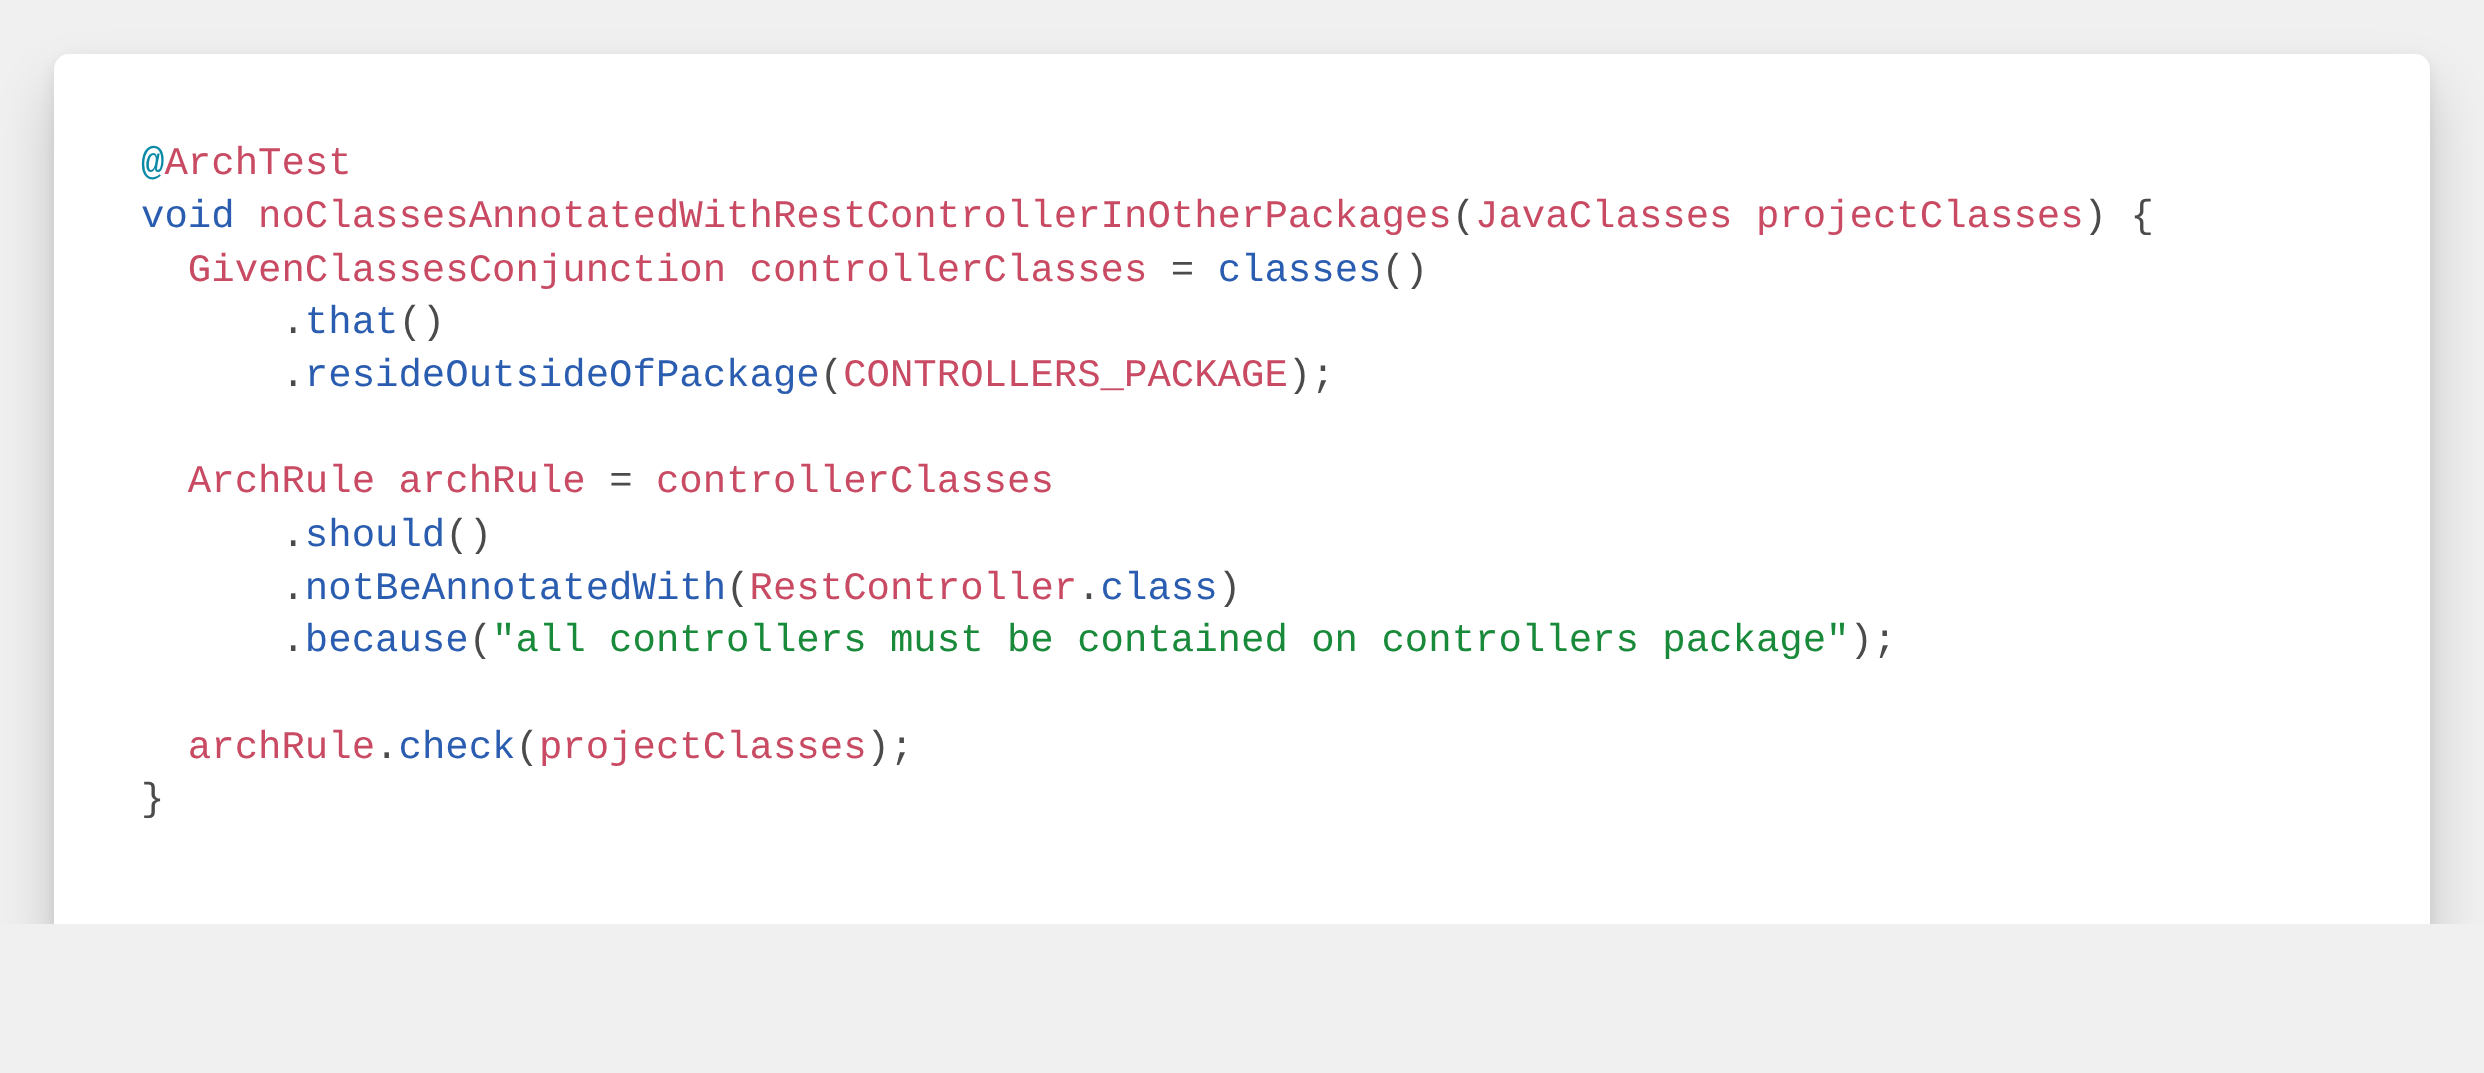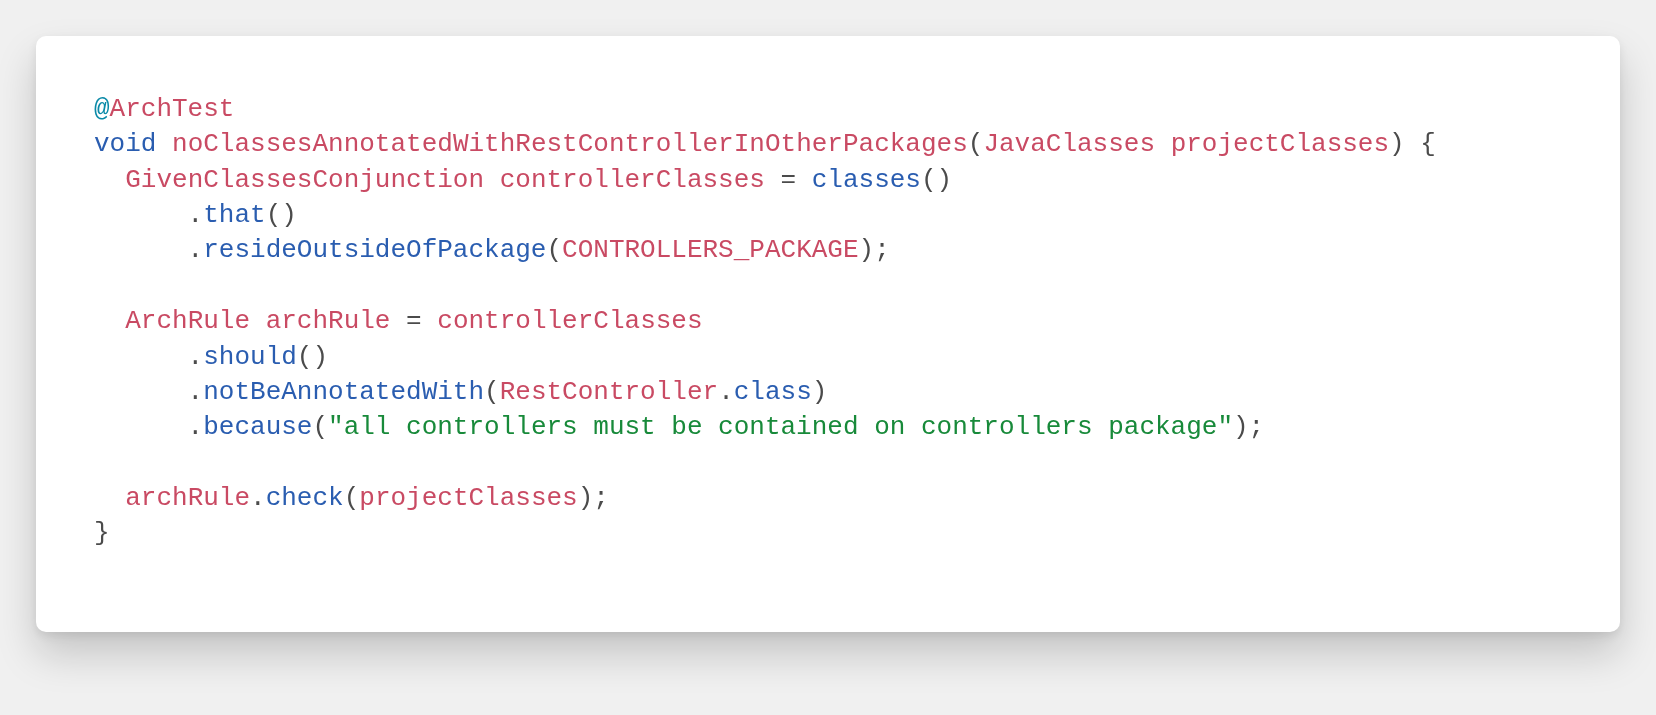--- a/index.html
+++ b/index.html
@@ -3,21 +3,21 @@
 <meta charset="utf-8">
 <style>
   html, body {
     margin: 0;
     padding: 0;
     background: #f0f0f0;
     font-family: "SFMono-Regular", "Menlo", "Consolas", "Liberation Mono", monospace;
   }
   .page {
     width: 1656px;
-    height: 715px;
+    height: 616px;
     box-sizing: border-box;
     padding: 36px 36px 60px 36px;
     display: flex;
     align-items: flex-start;
     justify-content: center;
     background: #f0f0f0;
   }
   .card {
     width: 1584px;
     background: #ffffff;

